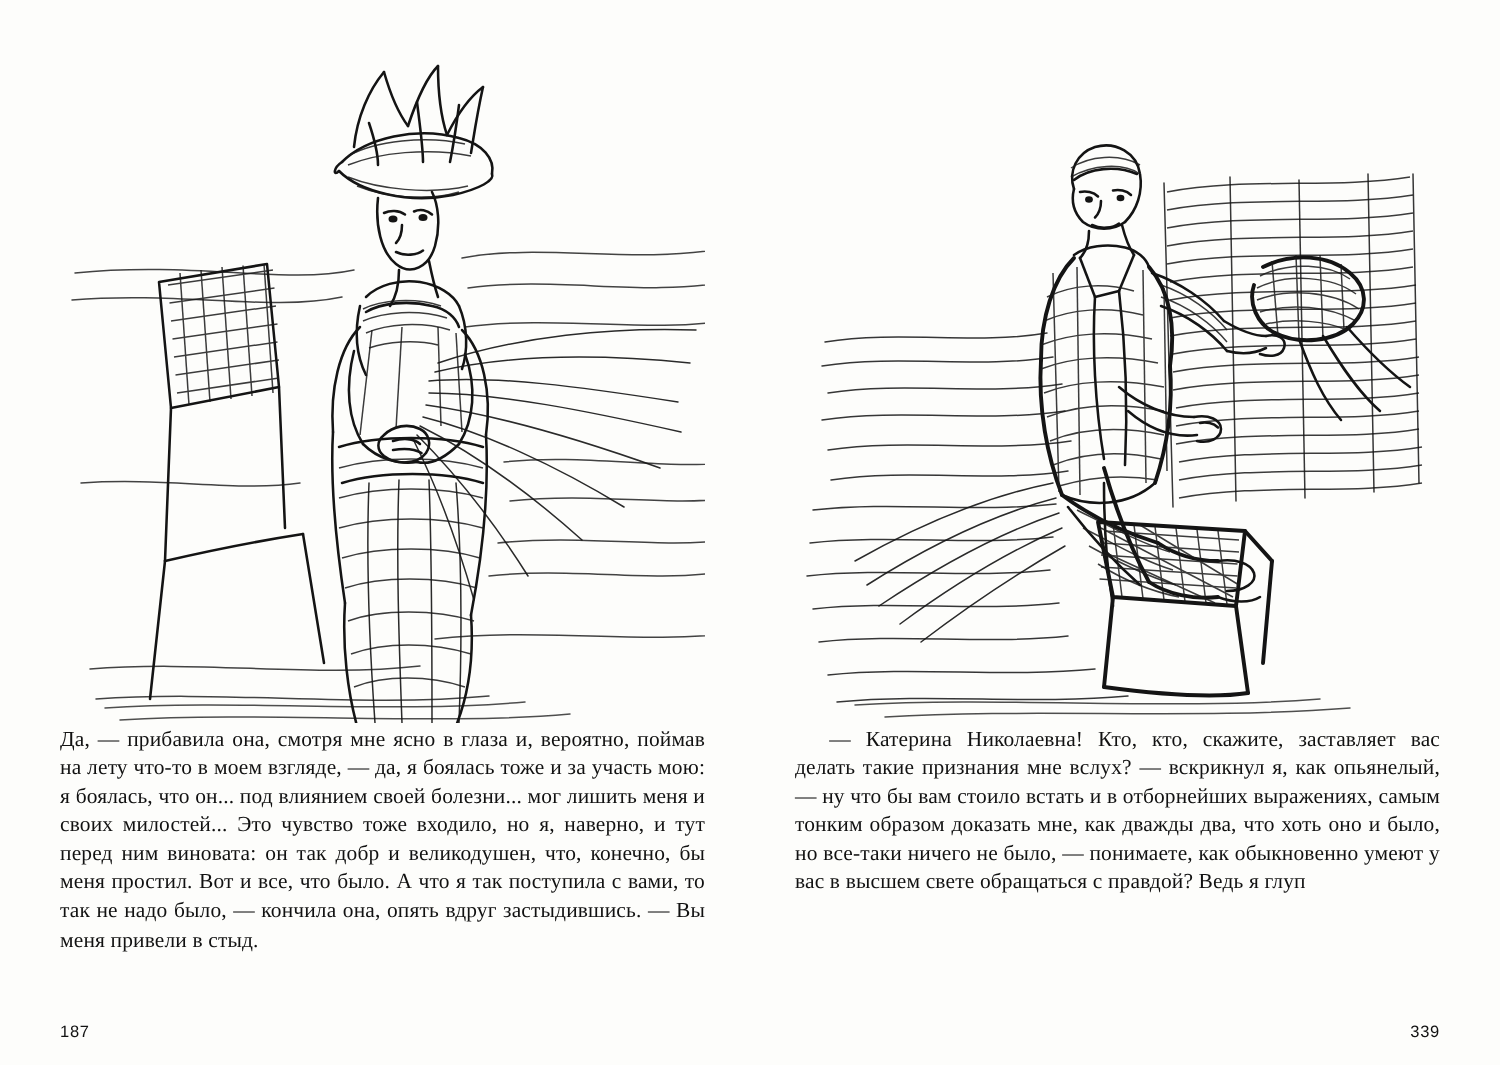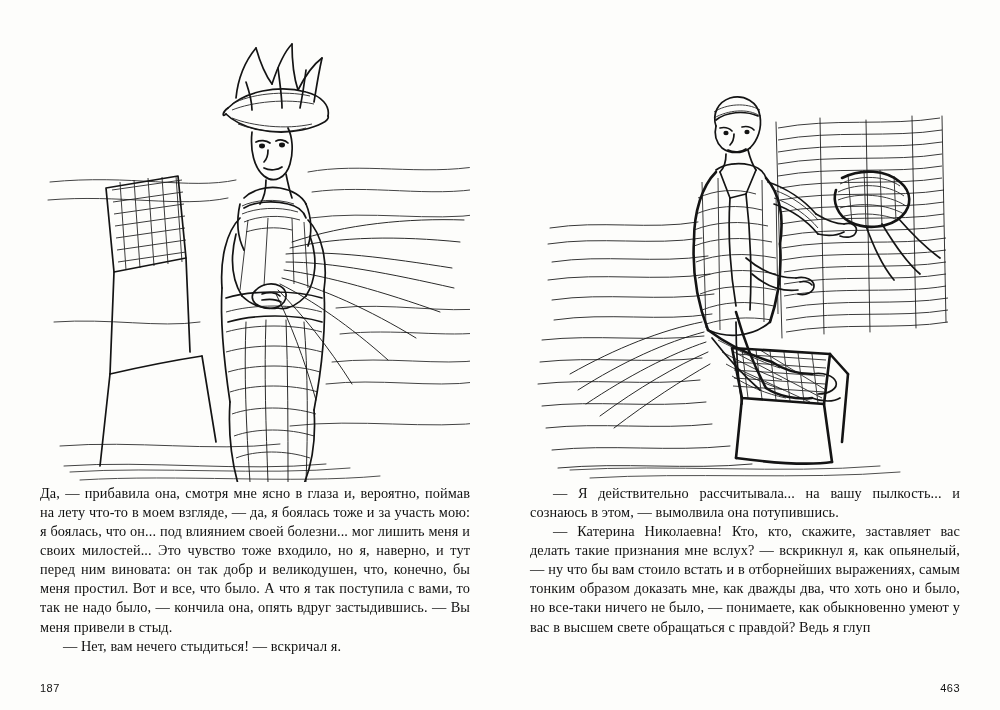--- a/index.html
+++ b/index.html
@@ -235,21 +235,20 @@
 
         <g class="ink ink-thin" opacity="0.75">
           <path d="M30 450 C120 444, 220 454, 310 446"></path>
           <path d="M40 458 C140 452, 250 462, 340 454"></path>
         </g>
       </svg>
     </div>
 
     <div class="text-block">
       <p class="para">Да, — прибавила она, смотря мне ясно в глаза и, вероятно, поймав на лету что-то в моем взгляде, — да, я боялась тоже и за участь мою: я боялась, что он... под влиянием своей болезни... мог лишить меня и своих милостей... Это чувство тоже входило, но я, наверно, и тут перед ним виновата: он так добр и великодушен, что, конечно, бы меня простил. Вот и все, что было. А что я так поступила с вами, то так не надо было, — кончила она, опять вдруг застыдившись. — Вы меня привели в стыд.</p>
-      <p class="para indent">— Нет, вам нечего стыдиться! — вскричал я.</p>
     </div>
 
     <div class="folio folio-left">187</div>
   </div>
 
   <div class="page page-right">
 
     <div class="illustration">
       <svg width="460" height="460" viewBox="0 0 460 460">
 
@@ -447,19 +446,18 @@
         </g>
 
         <g class="ink ink-thin" opacity="0.75">
           <path d="M40 448 C140 442, 250 452, 350 444"></path>
           <path d="M60 456 C160 450, 270 458, 370 450"></path>
         </g>
       </svg>
     </div>
 
     <div class="text-block">
-      <p class="para indent">— Я действительно рассчитывала... на вашу пылкость... и сознаюсь в этом, — вымолвила она потупившись.</p>
       <p class="para indent">— Катерина Николаевна! Кто, кто, скажите, заставляет вас делать такие признания мне вслух? — вскрикнул я, как опьянелый, — ну что бы вам стоило встать и в отборнейших выражениях, самым тонким образом доказать мне, как дважды два, что хоть оно и было, но все-таки ничего не было, — понимаете, как обыкновенно умеют у вас в высшем свете обращаться с правдой? Ведь я глуп</p>
     </div>
 
-    <div class="folio folio-right">463</div>
+    <div class="folio folio-right">339</div>
   </div>
 </div>
 
 </body></html>

